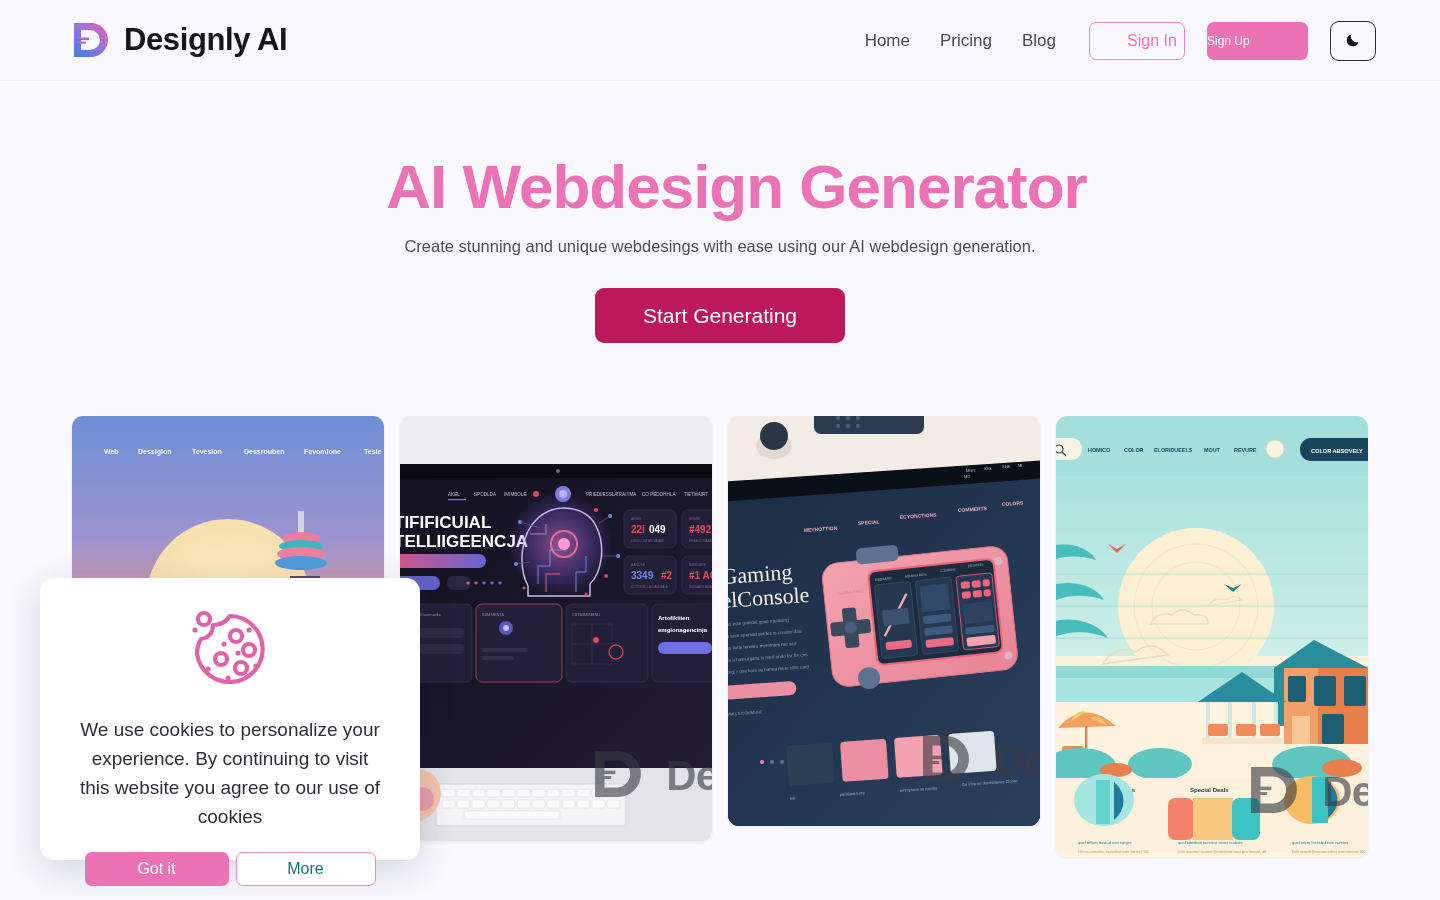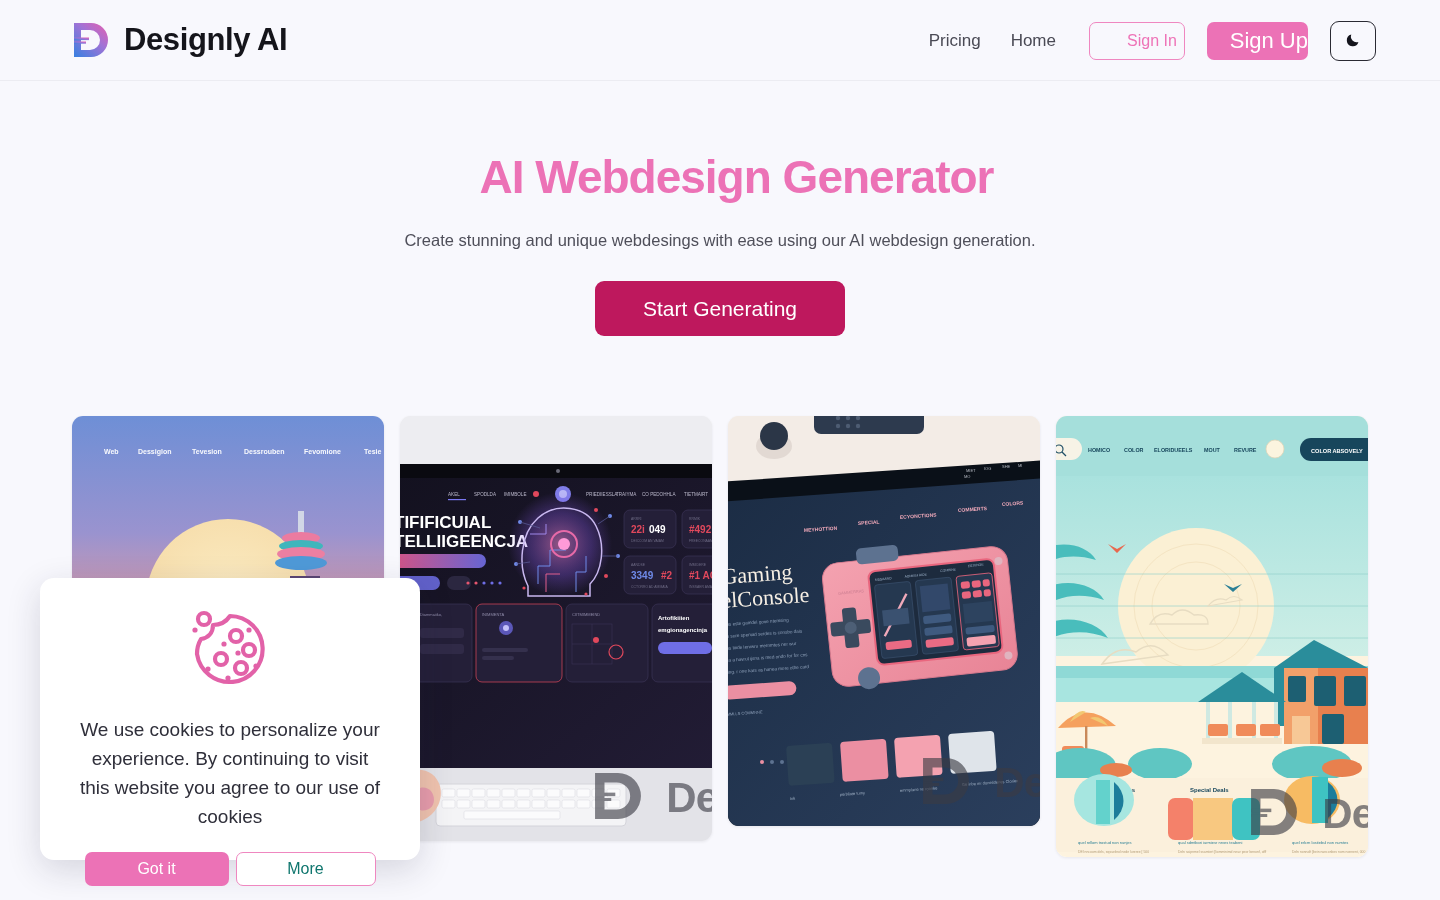--- a/index.html
+++ b/index.html
@@ -44,41 +44,41 @@
     background: transparent; color: #ee73b7;
     font-size: 16px; text-align: center; cursor: pointer;
     font-family: "Liberation Sans", sans-serif;
     padding-left: 30px;
   }
   .btn-signup {
     margin-left: 22px;
     width: 101px; height: 38px; line-height: 38px;
     border: none; border-radius: 7px;
     background: #ec72b6; color: #ffffff;
-    font-size: 22px; text-align: right; cursor: pointer;
+    font-size: 12px; text-align: left; cursor: pointer;
     font-family: "Liberation Sans", sans-serif;
   }
   .btn-theme {
     margin-left: 22px;
     width: 46px; height: 40px;
     border: 1px solid #2a2a33; border-radius: 9px;
     background: transparent; cursor: pointer;
     display: flex; align-items: center; justify-content: center;
   }
 
   
   .hero { position: absolute; top: 81px; left: 0; width: 1440px; }
   .hero-title {
     margin-top: 71px;
     text-align: center;
-    font-size: 46px; font-weight: bold;
+    font-size: 62px; font-weight: bold;
     color: #ec72b6; letter-spacing: -1px; line-height: 1.12; padding-left: 33px;
   }
   .hero-sub {
-    margin-top: 24px;
+    margin-top: 13px;
     text-align: center;
     font-size: 16.5px; color: #4f4f5a; line-height: 1.5;
   }
   .hero-cta-wrap { margin-top: 29px; text-align: center; }
   .btn-cta {
     display: inline-block;
     width: 250px; height: 55px; line-height: 55px;
     background: #be185d; color: #ffffff;
     border: none; border-radius: 9px;
     font-size: 21px; cursor: pointer;
@@ -98,21 +98,21 @@
     overflow: hidden;
     background: #ffffff;
     box-shadow: 0 1px 3px rgba(20,20,40,.08);
   }
   .card-1 { height: 408px; }
   .card-2 { height: 425px; }
   .card-3 { height: 410px; }
   .card-4 { height: 441px; }
   .card-art { position: absolute; inset: 0; }
   .wm {
-    position: absolute; right: -6px; bottom: 14px;
+    position: absolute; right: -6px; bottom: 36px;
     display: flex; align-items: center; gap: 22px;
     opacity: .62; pointer-events: none;
   }
   .wm-text {
     font-size: 42px; font-weight: bold; color: #3b3b44;
     letter-spacing: -1px;
   }
 
   
   .cookie {
@@ -167,22 +167,23 @@
         <path d="M2 3 h17 a17 17 0 0 1 0 34 h-17 z
                  M9 10 h9 a10 10 0 0 1 0 20 h-9 z" fill="url(#gLogo)" fill-rule="evenodd"></path>
         <rect x="2" y="17.5" width="15" height="2.6" fill="url(#gLogo)"></rect>
         <rect x="2" y="21.5" width="12" height="2.2" fill="url(#gLogo)"></rect>
       </svg>
     </span>
     <span class="brand-name">Designly AI</span>
   </div>
 
   <div class="nav">
+    <a class="nav-link">Home</a>
     <a class="nav-link">Pricing</a>
-    <a class="nav-link">Home</a>
+    <a class="nav-link">Blog</a>
 
     <button class="btn-signin">Sign In</button>
     <button class="btn-signup">Sign Up</button>
 
     <button class="btn-theme">
       <span>
         <svg width="17" height="17" viewBox="0 0 17 17">
           <path d="M13.4 10.9A5.6 5.6 0 0 1 6.3 3.6a5.9 5.9 0 1 0 7.1 7.3z" fill="#14141c"></path>
         </svg>
       </span>

